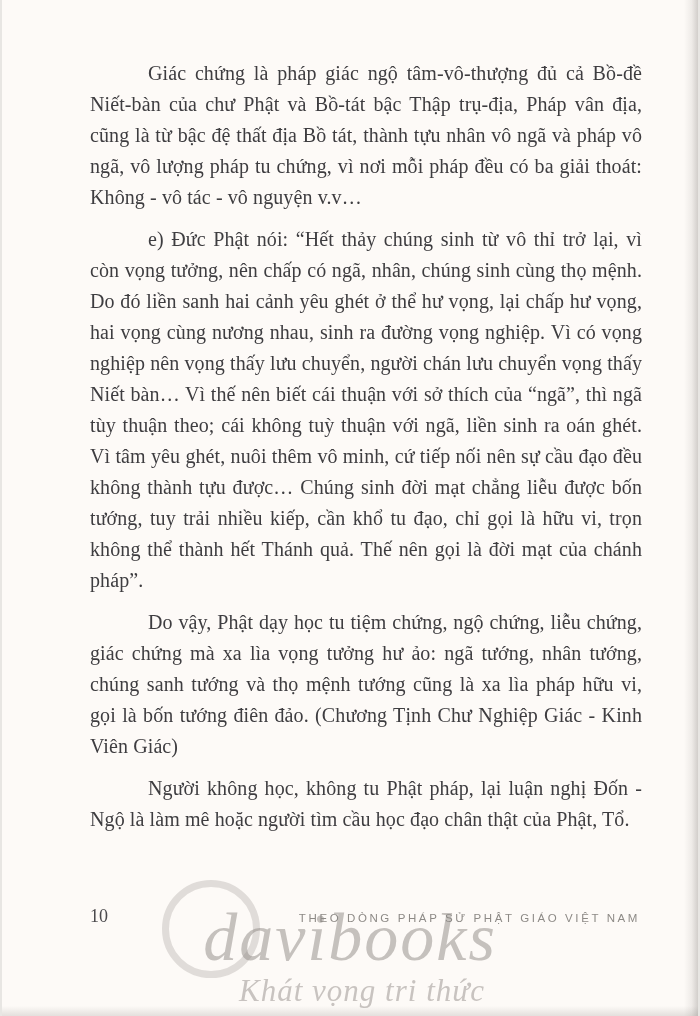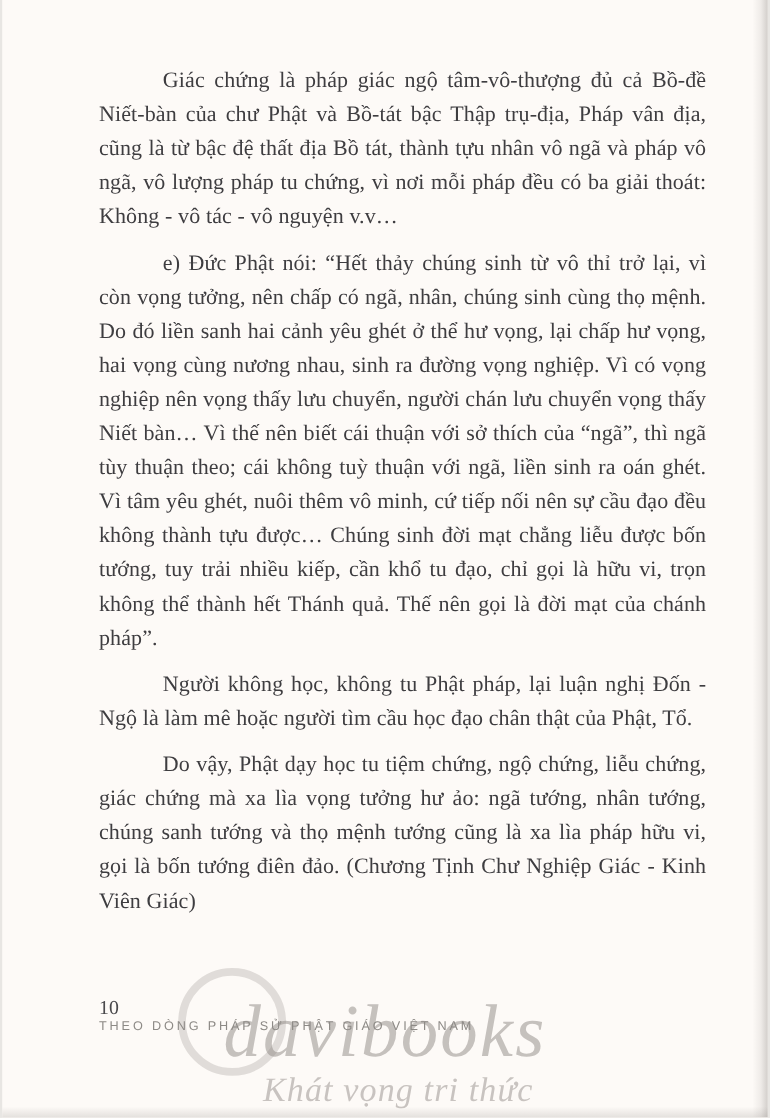--- a/index.html
+++ b/index.html
@@ -47,21 +47,20 @@
     letter-spacing: 0.1px;
   }
   .footer {
     position: absolute;
     left: 88px;
     right: 58px;
     top: 906px;
     display: flex;
     justify-content: space-between;
     align-items: baseline;
-    flex-direction: column;
   }
   .page-number {
     font-size: 18px;
     color: #4a494c;
     font-family: "Liberation Serif", "DejaVu Serif", serif;
   }
   .running-title {
     font-size: 11.5px;
     letter-spacing: 2.6px;
     color: #8d8a86;
@@ -106,22 +105,22 @@
   }
 </style>
 </head>
 <body>
 
 <div class="page">
 
   <div class="content">
     <p>Giác chứng là pháp giác ngộ tâm-vô-thượng đủ cả Bồ-đề Niết-bàn của chư Phật và Bồ-tát bậc Thập trụ-địa, Pháp vân địa, cũng là từ bậc đệ thất địa Bồ tát, thành tựu nhân vô ngã và pháp vô ngã, vô lượng pháp tu chứng, vì nơi mỗi pháp đều có ba giải thoát: Không - vô tác - vô nguyện v.v…</p>
     <p>e) Đức Phật nói: “Hết thảy chúng sinh từ vô thỉ trở lại, vì còn vọng tưởng, nên chấp có ngã, nhân, chúng sinh cùng thọ mệnh. Do đó liền sanh hai cảnh yêu ghét ở thể hư vọng, lại chấp hư vọng, hai vọng cùng nương nhau, sinh ra đường vọng nghiệp. Vì có vọng nghiệp nên vọng thấy lưu chuyển, người chán lưu chuyển vọng thấy Niết bàn… Vì thế nên biết cái thuận với sở thích của “ngã”, thì ngã tùy thuận theo; cái không tuỳ thuận với ngã, liền sinh ra oán ghét. Vì tâm yêu ghét, nuôi thêm vô minh, cứ tiếp nối nên sự cầu đạo đều không thành tựu được… Chúng sinh đời mạt chẳng liễu được bốn tướng, tuy trải nhiều kiếp, cần khổ tu đạo, chỉ gọi là hữu vi, trọn không thể thành hết Thánh quả. Thế nên gọi là đời mạt của chánh pháp”.</p>
+    <p>Do vậy, Phật dạy học tu tiệm chứng, ngộ chứng, liễu chứng, giác chứng mà xa lìa vọng tưởng hư ảo: ngã tướng, nhân tướng, chúng sanh tướng và thọ mệnh tướng cũng là xa lìa pháp hữu vi, gọi là bốn tướng điên đảo. (Chương Tịnh Chư Nghiệp Giác - Kinh Viên Giác)</p>
     <p>Người không học, không tu Phật pháp, lại luận nghị Đốn - Ngộ là làm mê hoặc người tìm cầu học đạo chân thật của Phật, Tổ.</p>
-    <p>Do vậy, Phật dạy học tu tiệm chứng, ngộ chứng, liễu chứng, giác chứng mà xa lìa vọng tưởng hư ảo: ngã tướng, nhân tướng, chúng sanh tướng và thọ mệnh tướng cũng là xa lìa pháp hữu vi, gọi là bốn tướng điên đảo. (Chương Tịnh Chư Nghiệp Giác - Kinh Viên Giác)</p>
   </div>
 
   <div class="wm-ring"></div>
 
   <div class="watermark">
     <div class="wm-brand">davibooks</div>
     <div class="wm-slogan">Khát vọng tri thức</div>
   </div>
 
   <div class="footer">

